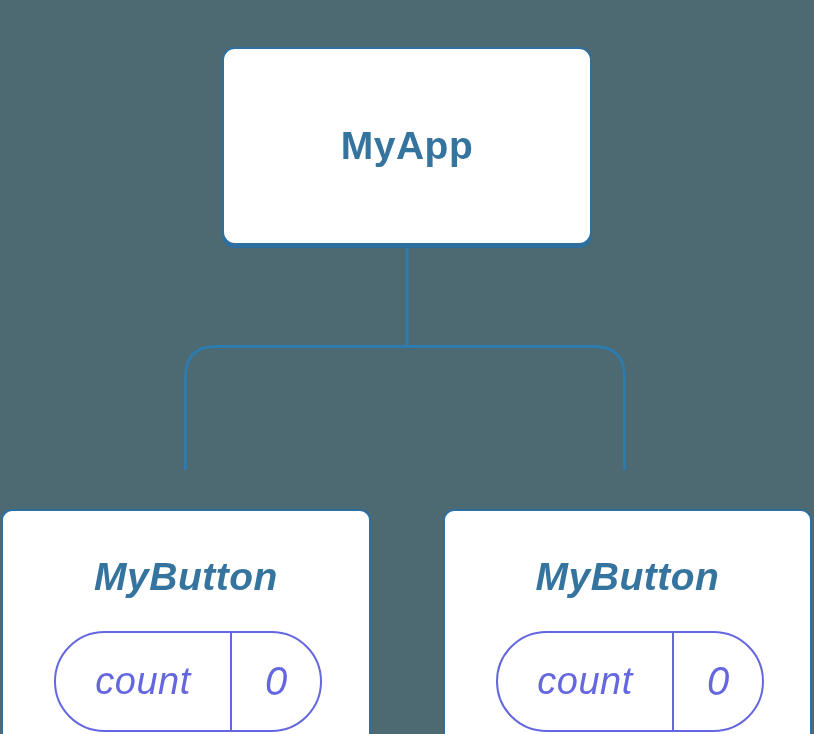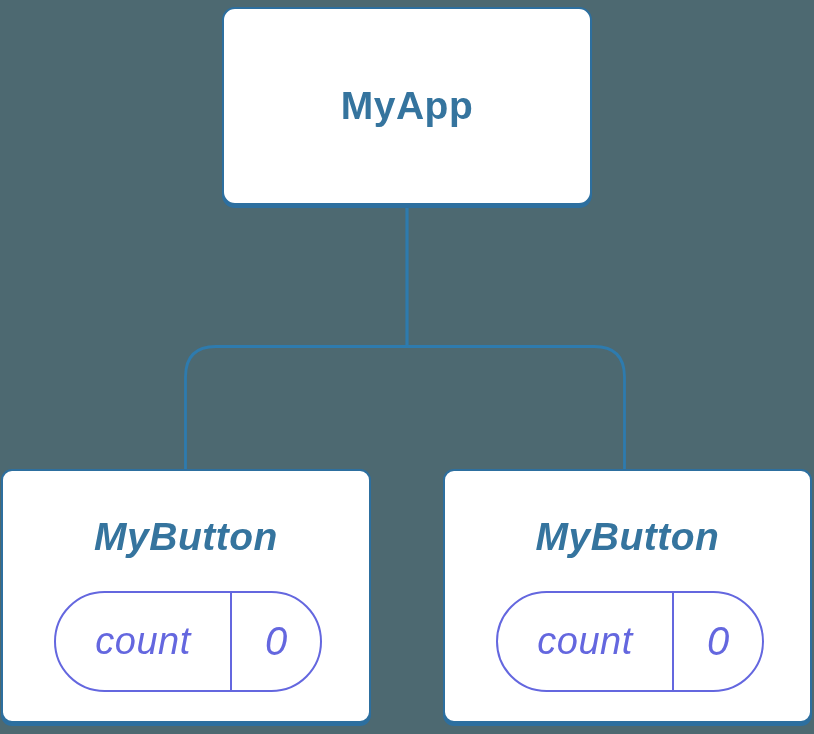--- a/index.html
+++ b/index.html
@@ -26,20 +26,21 @@
     position: absolute;
     left: 0; top: 0;
     width: 814px; height: 734px;
   }
 
   .node {
     position: absolute;
     background: var(--node-fill);
     border: 2px solid var(--border-blue);
     box-shadow: 0 3px 0 0 var(--border-blue);
+    margin-top: 40px;
   }
 
   .node.root {
     left: 222px; top: 7px;
     width: 370px; height: 198px;
     border-radius: 13px;
     display: flex;
     align-items: center;
     justify-content: center;
   }

